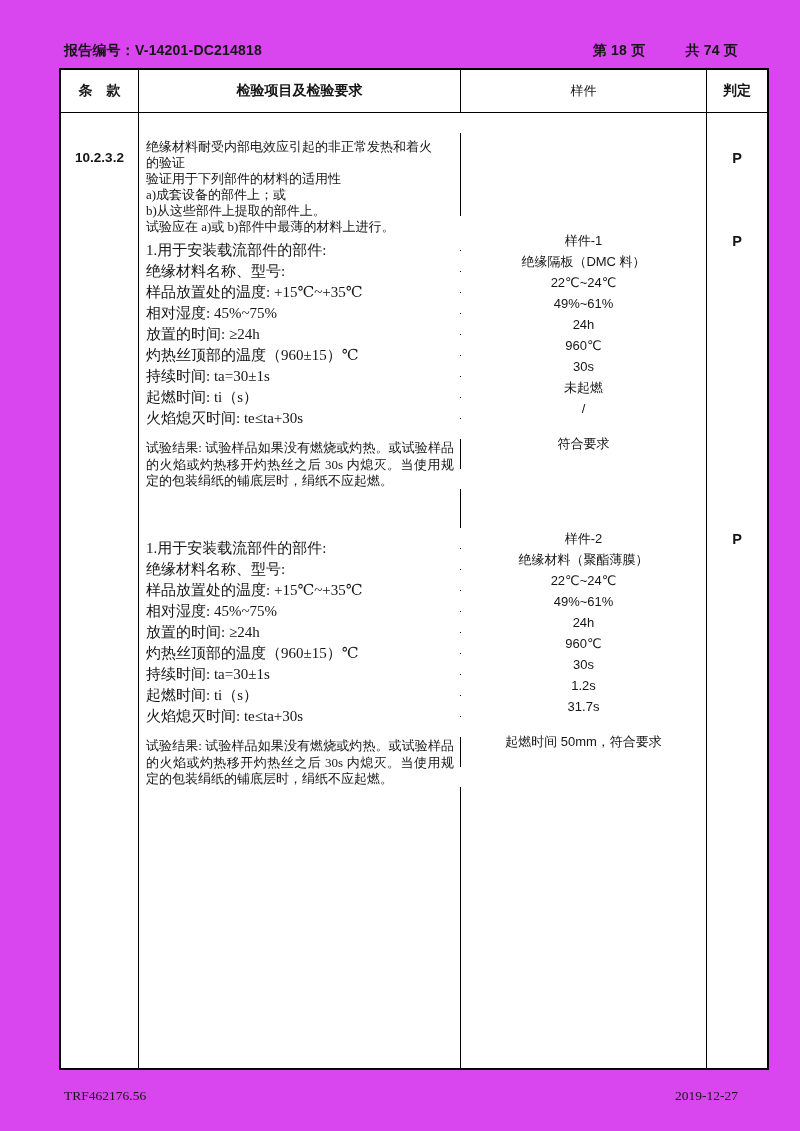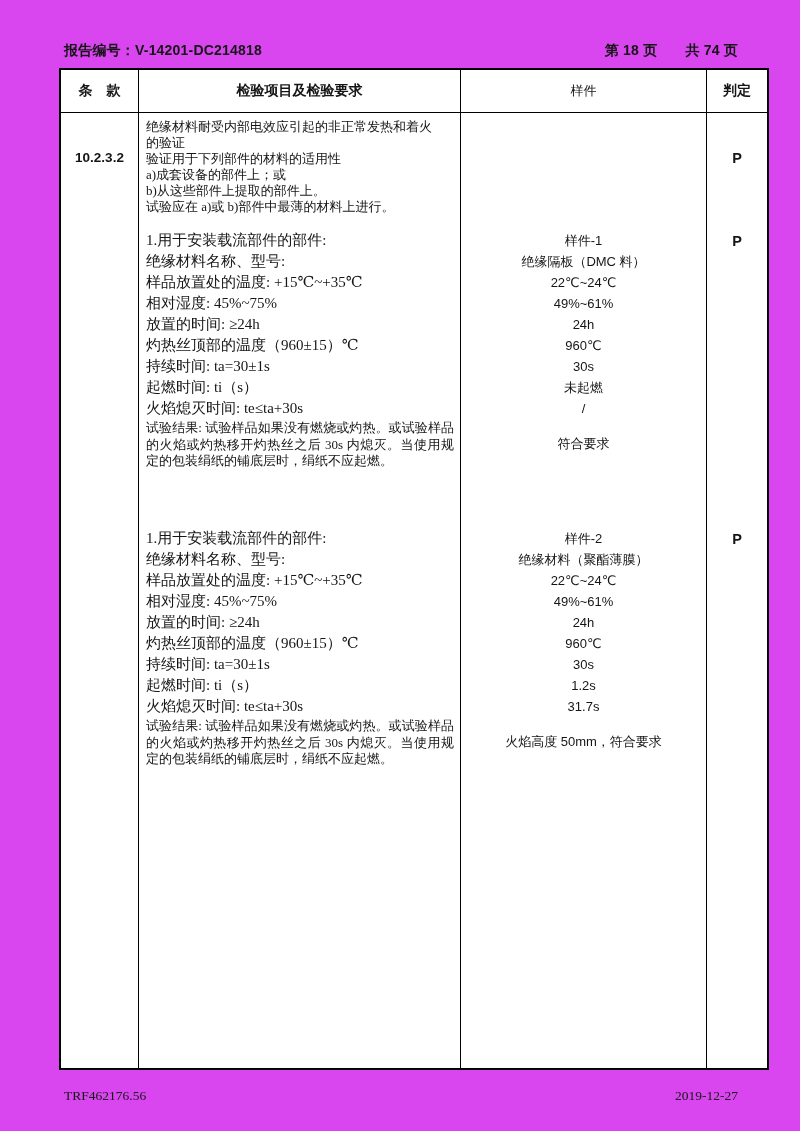--- a/index.html
+++ b/index.html
@@ -8,21 +8,21 @@
     font-family:"Liberation Serif","DejaVu Serif",serif;color:#151515;
     overflow:hidden;margin:0 auto;
   }
   
   .doc-header{
     position:absolute;left:64px;top:42px;width:674px;
     display:flex;justify-content:space-between;align-items:baseline;
     font-family:"Liberation Sans","DejaVu Sans",sans-serif;
     font-weight:600;font-size:14px;letter-spacing:.2px;
   }
-  .page-info span+span{margin-left:24px;}
+  .page-info span+span{margin-left:36px;}
   
   .report-table{
     position:absolute;left:59px;top:68px;width:710px;height:1002px;
     border:2px solid #000;box-sizing:border-box;background:#fff;
   }
   .thead{
     display:grid;grid-template-columns:78px 322px 246px 60px;
     height:43px;border-bottom:1px solid #000;box-sizing:border-box;
   }
   .hcell{display:flex;align-items:center;justify-content:center;font-weight:700;font-size:14px;}
@@ -31,21 +31,21 @@
   .h3a{height:20px;border-bottom:1px solid #000;display:flex;align-items:center;justify-content:center;
        font-weight:700;font-size:13.5px;box-sizing:border-box;}
   .h3b{flex:1;display:flex;align-items:center;justify-content:center;font-weight:400;font-size:13px;}
   .tbody{
     display:grid;grid-template-columns:78px 322px 246px 60px;
     grid-template-rows:103px 14px repeat(9,21px) 50px 59px repeat(9,21px) 50px 1fr;
     height:955px;
   }
   .bcell{box-sizing:border-box;min-width:0;}
   .c1,.c2,.c3{border-right:1px solid #000;}
-  .c2{padding-left:7px;padding-right:6px;}
+  .c2{padding-left:7px;padding-right:6px;margin-top:20px;}
   .clause-cell{
     display:flex;justify-content:center;align-items:flex-start;padding-top:37px;
     font-family:"Liberation Sans","DejaVu Sans",sans-serif;font-size:13.5px;font-weight:600;
   }
   .verdict-cell{
     display:flex;justify-content:center;align-items:center;
     font-family:"Liberation Sans","DejaVu Sans",sans-serif;font-size:14.5px;font-weight:600;
   }
   .vtop{align-items:flex-start;padding-top:37px;}
   .intro-cell{padding-top:6px;}
@@ -176,21 +176,21 @@
         <div class="bcell c1"></div>
         <div class="bcell c2 label-cell">起燃时间: ti（s）</div>
         <div class="bcell c3 result-cell">1.2s</div>
         <div class="bcell c4"></div>
         <div class="bcell c1"></div>
         <div class="bcell c2 label-cell">火焰熄灭时间: te≤ta+30s</div>
         <div class="bcell c3 result-cell">31.7s</div>
         <div class="bcell c4"></div>
         <div class="bcell c1"></div>
         <div class="bcell c2 para-cell">试验结果: 试验样品如果没有燃烧或灼热。或试验样品的火焰或灼热移开灼热丝之后 30s 内熄灭。当使用规定的包装绢纸的铺底层时，绢纸不应起燃。</div>
-        <div class="bcell c3 result-cell">火焰高度 50mm，符合要求</div>
+        <div class="bcell c3 result-cell">起燃时间 50mm，符合要求</div>
         <div class="bcell c4"></div>
         <div class="bcell c1"></div>
         <div class="bcell c2"></div>
         <div class="bcell c3"></div>
         <div class="bcell c4"></div>
       </div>
   </div>
 
   <div class="doc-footer">
     <span>TRF462176.56</span>

